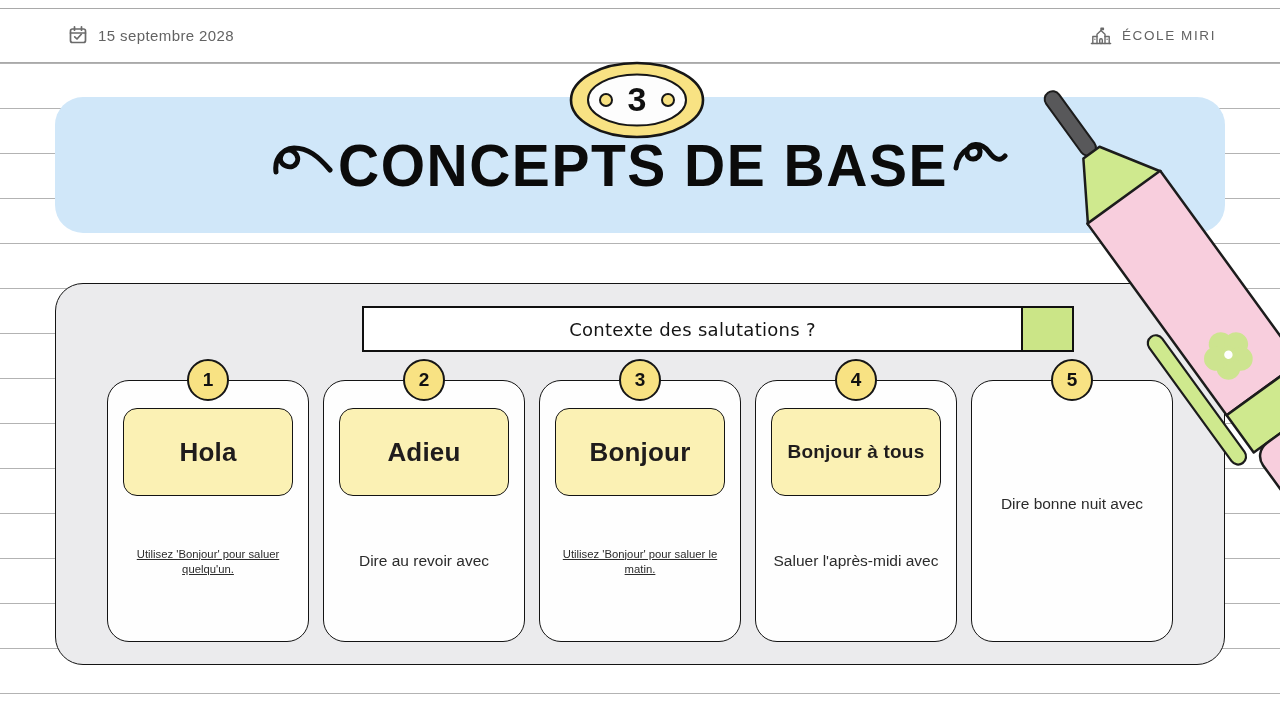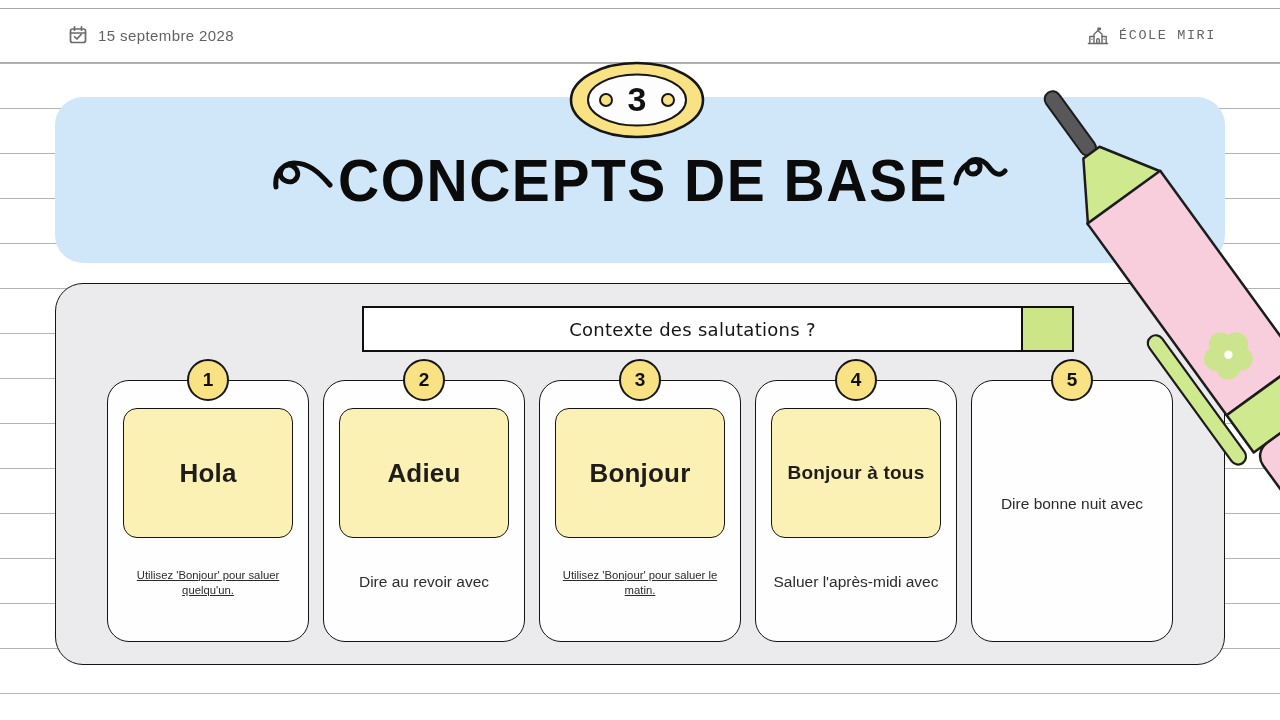--- a/index.html
+++ b/index.html
@@ -19,26 +19,26 @@
   .header-bar {
     position:absolute; left:0; right:0; top:8px; height:55px; z-index:2;
     background:#ffffff;
     border-top:1px solid #a9a9a9; border-bottom:1px solid #a9a9a9;
     display:flex; align-items:center; justify-content:space-between;
     padding:0 64px 1px 68px;
     gap:47px;
   }
   .header-group { display:flex; align-items:center; gap:10px; color:#636363; }
   .header-date { font-size:15px; letter-spacing:.4px; }
-  .header-school { font-size:13.5px; letter-spacing:1.6px;font-family:Liberation Mono, monospace; }
+  .header-school { font-size:13.5px; letter-spacing:1.6px; }
   .hicon { display:block; }
 
   
   .title-banner {
-    position:absolute; left:55px; top:97px; width:1170px; height:166px; z-index:1;
+    position:absolute; left:55px; top:97px; width:1170px; height:136px; z-index:1;
     background:#d0e7f9; border-radius:28px;
     display:flex; align-items:center; justify-content:center; gap:4px;
   }
   .slide-title {
     font-size:57px; font-weight:800; color:#0b0b0b; letter-spacing:1.5px;
     white-space:nowrap; transform:scaleY(1.04);
   }
   .squiggle { display:block; margin-top:-6px; }
 
   
@@ -77,21 +77,21 @@
     background:#f8e283; border:2px solid #161616;
     display:flex; align-items:center; justify-content:center;
     font-size:19px; font-weight:800; color:#111;
   }
   .card-body {
     margin-top:21px; height:262px;
     background:#fefefe; border:1.6px solid #141414; border-radius:22px;
     display:flex; flex-direction:column;
   }
   .card-term-box {
-    margin:27px 15px 0; height:130px; flex:none;
+    margin:27px 15px 0; height:88px; flex:none;
     background:#fbf1b4; border:1.8px solid #141414; border-radius:14px;
     display:flex; align-items:center; justify-content:center; padding:0 11px;
   }
   .card-term { font-size:26px; font-weight:800; color:#1f1c1c; letter-spacing:.2px; white-space:nowrap; }
   .card-term.small { font-size:19px; }
   .card-description {
     flex:1; display:flex; align-items:center; justify-content:center;
     padding:0 8px 14px; text-align:center; color:#2b2b2b; font-size:15.5px; line-height:1.3;
   }
   .card-description.small { font-size:11.3px;text-decoration:underline; }

